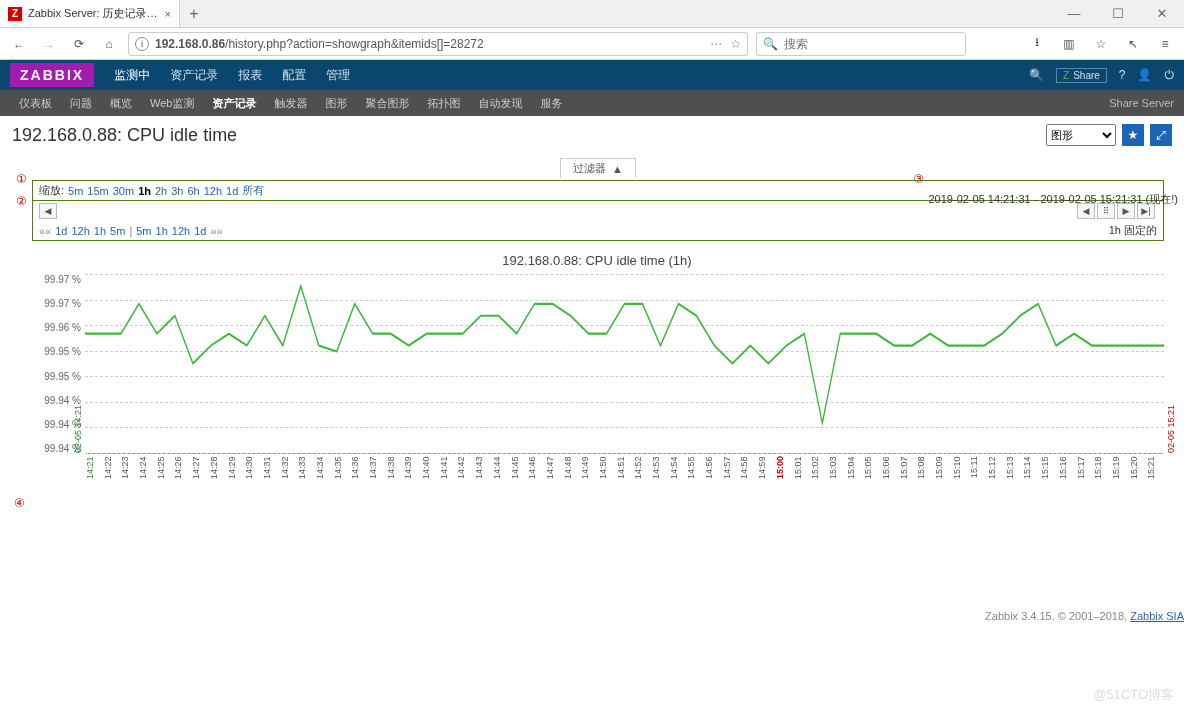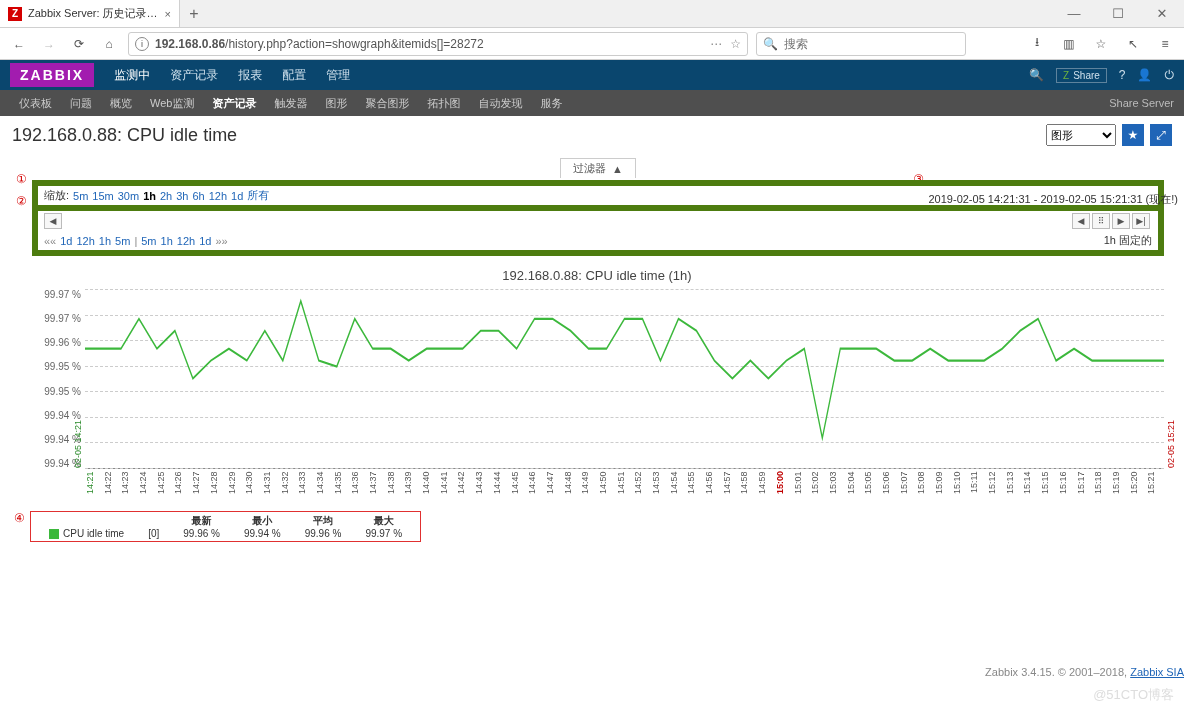--- a/index.html
+++ b/index.html
@@ -42,21 +42,21 @@
 .page-title { font-size: 18px; color: #333;}
 .page-title-right { margin-left: auto; display: flex; gap: 6px; align-items: center;}
 .page-title-right select { font-size: 11px; width: 70px; height: 22px;}
 .blue-btn { width: 22px; height: 22px; background: #1f65b7; color: #fff; display: flex; align-items: center; justify-content: center; cursor: pointer; font-size: 12px;}
 
 
 .filter-wrap { padding: 4px 20px 0 32px; position: relative;}
 .ring { position: absolute; left: 16px; font-size: 12px; color: #d40000; }
 .filter-header { display:flex; justify-content:center; margin-bottom:2px;}
 .filter-tab { display:inline-flex; gap:6px; align-items:center; font-size:11px; padding:2px 12px; border:1px solid #ccc; border-bottom:none; background:#fff; color:#555;}
-.filter-box { border:6px solid #4d7c0f; position:relative;}
+.filter-box { border:1px solid #4d7c0f; position:relative;}
 .row { display: flex; align-items: center; font-size: 11px; color: #1f65b7; padding: 2px 6px; gap: 4px;}
 .row .label { color: #333;}
 .row a { cursor: pointer;}
 .row a.bold { font-weight: bold; color: #000;}
 .row-nav { display:flex; align-items:center;}
 .navbtn { border:1px solid #bbb; width:18px; height:16px; display:flex; align-items:center; justify-content:center; font-size:9px; color:#555; margin-right:2px; cursor:pointer; background:#f7f7f7;}
 .navbtns-right { margin-left:auto; display:flex;}
 .fixed-lbl { margin-left:auto; color:#333; font-size:11px;}
 
 
@@ -320,40 +320,18 @@
       <div class="x-tick">15:17</div>
       <div class="x-tick">15:18</div>
       <div class="x-tick">15:19</div>
       <div class="x-tick">15:20</div>
       <div class="x-tick">15:21</div>
     </div>
 </div>
 
 <div class="legend-wrap">
   <span class="ring" style="left:-16px;top:0">④</span>
-  <div class="legend-box">
-    <table>
-      <tbody>
-          <tr id="legend-head">
-            <th></th>
-            <th></th>
-            <th>最新</th>
-            <th>最小</th>
-            <th>平均</th>
-            <th>最大</th>
-          </tr>
-      <tr id="legend-row">
-            <td style="text-align: left;"><span class="legend-swatch"></span>CPU idle time</td>
-            <td>[0]</td>
-            <td>99.96 %</td>
-            <td>99.94 %</td>
-            <td>99.96 %</td>
-            <td>99.97 %</td>
-          </tr>
-    </tbody>
-      </table>
-  </div>
 </div>
 
 <div class="footer">
   <span>Zabbix 3.4.15. © 2001–2018, </span><a>Zabbix SIA</a>
 </div>
 <div class="watermark">@51CTO博客</div>
 
 </body></html>

